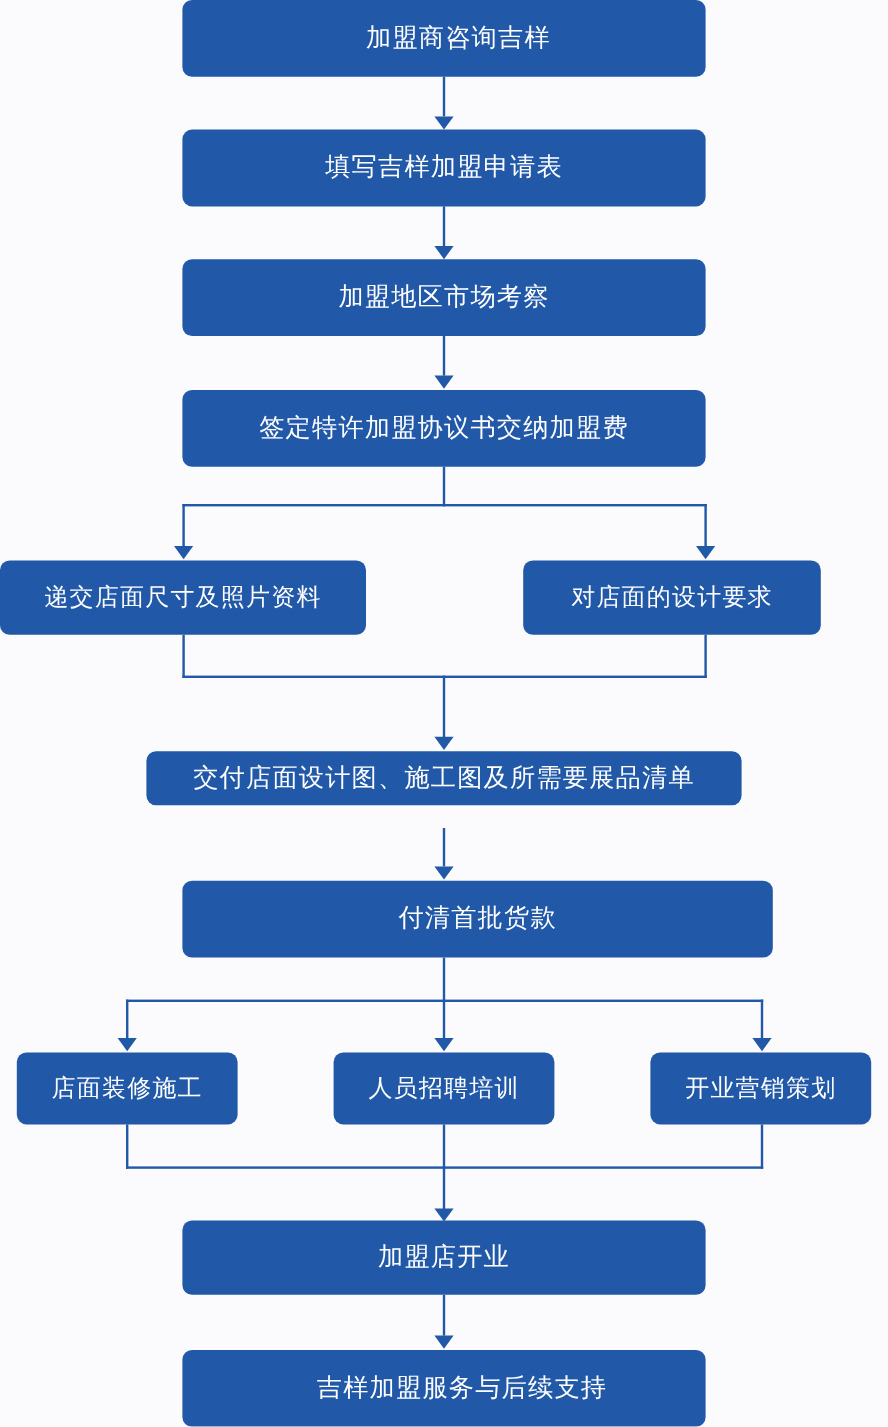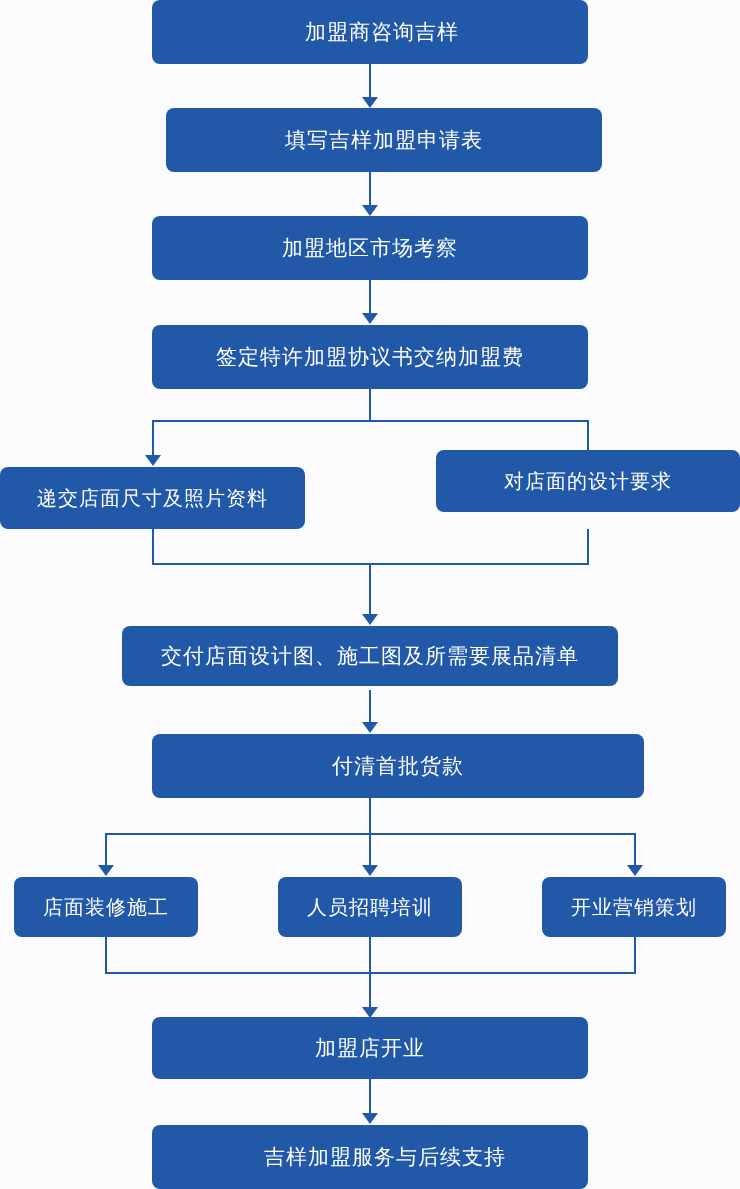--- a/index.html
+++ b/index.html
@@ -60,21 +60,21 @@
 <body>
 
 <div id="flow-root">
 
   <div class="node wide" style="left:152px; top:0px; width:436px; height:64px;padding-left:24px;">
     <span>加盟商咨询吉样</span>
   </div>
   <div class="vline" style="left:369px; top:64px; height:33px;"></div>
   <div class="arrow" style="left:362px; top:97px;"></div>
 
-  <div class="node wide" style="left:152px; top:108px; width:436px; height:64px;margin-left:14px;">
+  <div class="node wide" style="left:152px; top:108px; width:436px; height:64px;">
     <span>填写吉样加盟申请表</span>
   </div>
   <div class="vline" style="left:369px; top:172px; height:33px;"></div>
   <div class="arrow" style="left:362px; top:205px;"></div>
 
   <div class="node wide" style="left:152px; top:216px; width:436px; height:64px;">
     <span>加盟地区市场考察</span>
   </div>
   <div class="vline" style="left:369px; top:280px; height:33px;"></div>
   <div class="arrow" style="left:362px; top:313px;"></div>
@@ -86,31 +86,31 @@
   <div class="vline" style="left:369px; top:389px; height:33px;"></div>
   <div class="hline" style="left:152px; top:420px; width:437px;"></div>
   <div class="vline" style="left:152px; top:420px; height:35px;"></div>
   <div class="arrow" style="left:145px; top:455px;"></div>
   <div class="vline" style="left:587px; top:420px; height:35px;"></div>
   <div class="arrow" style="left:580px; top:455px;"></div>
 
   <div class="node small" style="left:0px; top:467px; width:305px; height:62px;">
     <span>递交店面尺寸及照片资料</span>
   </div>
-  <div class="node small" style="left:436px; top:450px; width:304px; height:62px;text-align:center;">
+  <div class="node small" style="left:436px; top:467px; width:248px; height:62px;text-align:center;">
     <span>对店面的设计要求</span>
   </div>
 
   <div class="vline" style="left:152px; top:529px; height:36px;"></div>
   <div class="vline" style="left:587px; top:529px; height:36px;"></div>
   <div class="hline" style="left:152px; top:563px; width:437px;"></div>
   <div class="vline" style="left:369px; top:563px; height:52px;"></div>
   <div class="arrow" style="left:362px; top:614px;"></div>
 
-  <div class="node long" style="left:122px; top:626px; width:496px; height:60px;">
+  <div class="node long" style="left:122px; top:626px; width:496px; height:45px;">
     <span>交付店面设计图、施工图及所需要展品清单</span>
   </div>
   <div class="vline" style="left:369px; top:690px; height:32px;"></div>
   <div class="arrow" style="left:362px; top:722px;"></div>
 
   <div class="node wide" style="left:152px; top:734px; width:492px; height:64px;">
     <span>付清首批货款</span>
   </div>
 
   <div class="vline" style="left:369px; top:798px; height:36px;"></div>

